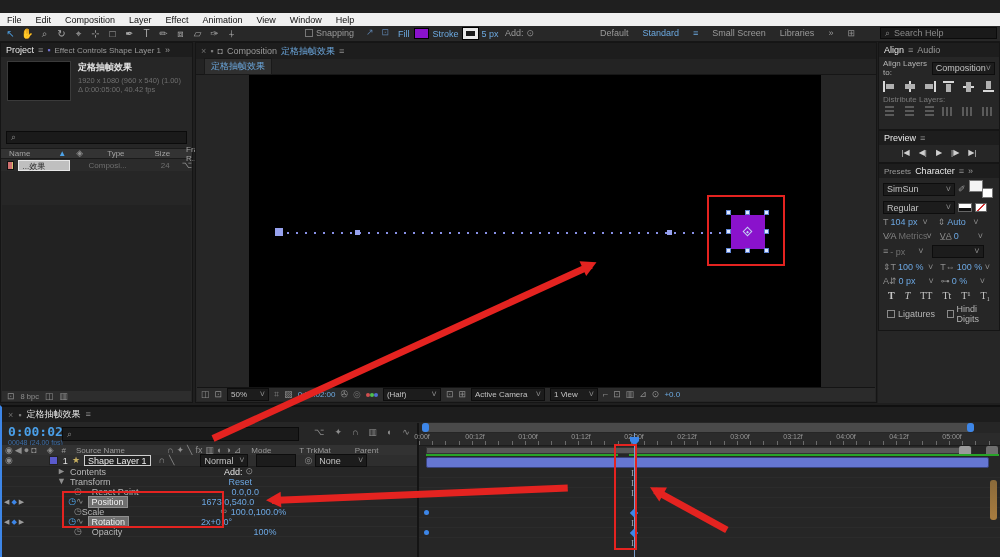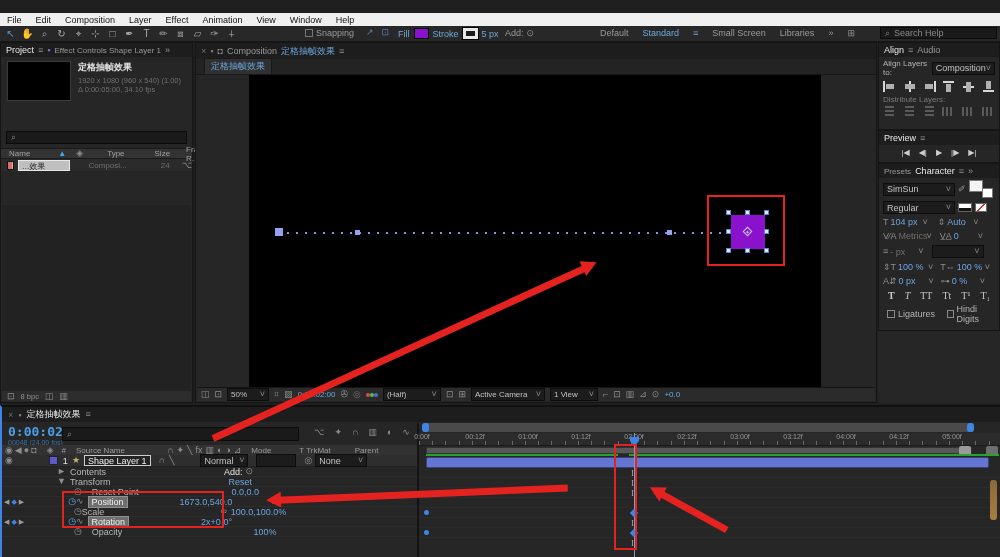--- a/index.html
+++ b/index.html
@@ -171,21 +171,21 @@
       <span class="ic">≡</span>
       <span style="color:#6f6fd0">▪</span>
       <span style="font-size:8px;white-space:nowrap;overflow:hidden;max-width:108px">Effect Controls Shape Layer 1</span>
       <span>»</span>
     </div>
     <div class="row" style="padding:4px 6px;gap:7px;align-items:flex-start">
       <span class="thumb"></span>
       <span>
         <div class="white" style="font-size:9px;font-weight:bold">定格抽帧效果</div>
         <div class="dim" style="font-size:7.5px;margin-top:2px">1920 x 1080  (960 x 540) (1.00)</div>
-        <div class="dim" style="font-size:7.5px">Δ 0:00:05:00, 34.10 fps</div>
+        <div class="dim" style="font-size:7.5px">Δ 0:00:05:00, 40.42 fps</div>
       </span>
     </div>
     <div class="searchbox" style="margin:26px 5px 4px 5px;height:13px">
       <span class="ic">⌕</span>
     </div>
     <div class="pheaders">
       <span style="padding-left:8px">Name</span>
       <span style="color:#4ea3e8;margin-left:28px">▲</span>
       <span class="ic" style="margin-left:10px">◈</span>
       <span style="margin-left:24px">Type</span>
@@ -543,21 +543,21 @@
     </div>
     <div class="lrow" style="top:90px">
       <span class="row" style="margin-left:2px;gap:2px;color:#9a9a9a;font-size:7px">
         <span>◀</span>
         <span style="color:#3d86e8">◆</span>
         <span>▶</span>
       </span>
       <span class="ic stopw on" style="margin-left:44px">◷</span>
       <span class="ic">∿</span>
       <span class="chip" style="margin-left:4px">Position</span>
-      <span class="val" style="margin-left:52px">1673.0,540.0</span>
+      <span class="val" style="margin-left:74px">1673.0,540.0</span>
     </div>
     <div class="lrow" style="top:100px">
       <span class="ic stopw" style="margin-left:72px">◷</span>
       <span class="propname" style="">Scale</span>
       <span class="ic" style="margin-left:116px">∞</span>
       <span class="val" style="margin-left:4px">100.0,100.0%</span>
     </div>
     <div class="lrow" style="top:110px">
       <span class="row" style="margin-left:2px;gap:2px;color:#9a9a9a;font-size:7px">
         <span>◀</span>

